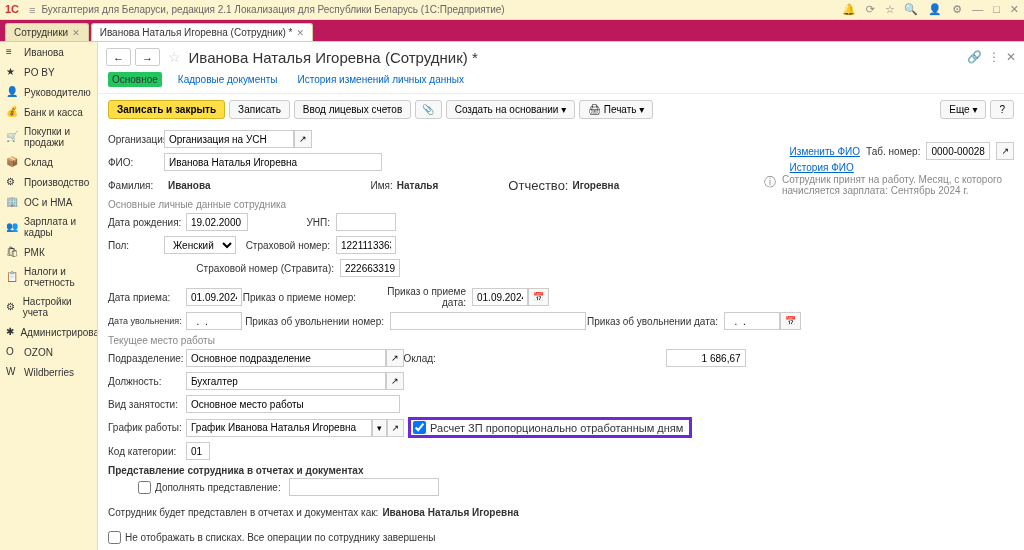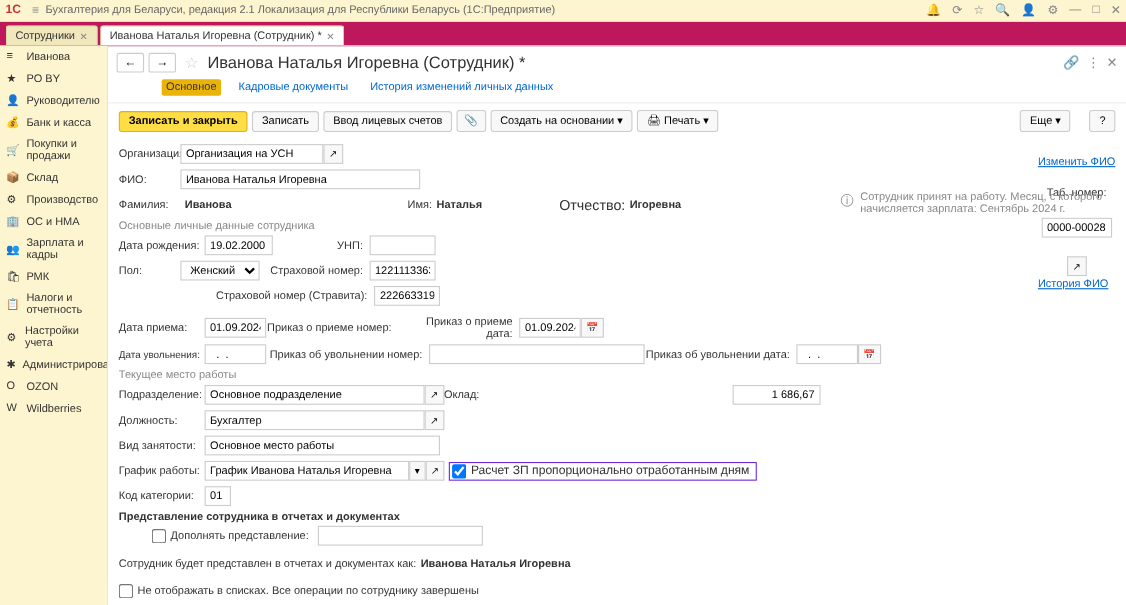--- a/index.html
+++ b/index.html
@@ -20,40 +20,40 @@
 .si-icon { width: 12px; height: 12px; display: inline-block; }
 .content { flex: 1; overflow: auto; padding: 0; position: relative; }
 .content-header { display: flex; align-items: center; padding: 6px 8px; gap: 4px; }
 .nav-btn { border: 1px solid #ccc; background: #fff; padding: 2px 6px; border-radius: 2px; cursor: pointer; font-size: 11px; }
 .star-icon { color: #ccc; font-size: 14px; margin: 0 4px; }
 .page-title { font-size: 15px; font-weight: normal; }
 .header-right { margin-left: auto; display: flex; gap: 6px; color: #888; }
 .header-right span { cursor: pointer; font-size: 12px; }
 .subtabs { display: flex; gap: 12px; padding: 0 10px 6px; border-bottom: 1px solid #eee; }
 .subtab { font-size: 10px; color: #0066cc; cursor: pointer; padding: 2px 4px; }
-.subtab.active { background: #eab308; color: #333; border-radius: 2px; margin-left: 39px; }
+.subtab.active { background: #22c55e; color: #333; border-radius: 2px; }
 .toolbar { display: flex; gap: 4px; padding: 6px 10px; align-items: center; }
 .btn { border: 1px solid #ccc; background: #f8f8f8; padding: 3px 8px; border-radius: 3px; cursor: pointer; font-size: 10px; }
 .btn.primary { background: #ffdd44; border-color: #d4b520; font-weight: bold; }
 .btn.icon-only { padding: 3px 6px; }
-.toolbar-right { margin-left: auto; display: flex; gap: 17px; }
+.toolbar-right { margin-left: auto; display: flex; gap: 4px; }
 .form-area { padding: 4px 10px; }
 .form-row { display: flex; align-items: center; margin-bottom: 3px; min-height: 20px; }
 .form-label { width: 56px; font-size: 10px; color: #333; flex-shrink: 0; }
 .form-input { border: 1px solid #ccc; padding: 2px 4px; font-size: 10px; height: 18px; }
 .input-btn { border: 1px solid #ccc; background: #f8f8f8; padding: 0 4px; height: 18px; cursor: pointer; font-size: 9px; }
 .bold-val { font-weight: bold; font-size: 10px; margin-left: 4px; }
 .link { color: #0066cc; cursor: pointer; text-decoration: underline; font-size: 10px; }
 .section-label { font-size: 10px; color: #888; margin: 4px 0 2px; }
 .checkbox-row { display: flex; align-items: center; gap: 4px; font-size: 10px; padding-left: 30px; }
-.highlighted { border: 1px solid #6d28d9; padding: 1px 6px 1px 2px; display: inline-flex; align-items: center; gap: 4px; }
+.highlighted { border: 3px solid #6d28d9; padding: 1px 6px 1px 2px; display: inline-flex; align-items: center; gap: 4px; }
 .info-panel { position: absolute; right: 10px; top: 132px; width: 250px; font-size: 10px; color: #888; display: flex; gap: 6px; }
 .info-icon { color: #888; font-size: 12px; }
 .right-links { position: absolute; right: 10px; top: 100px; text-align: left; font-size: 10px; }
-.right-links .row1 { display: flex; gap: 17px; align-items: center; margin-bottom: 2px; flex-direction: column; }
+.right-links .row1 { display: flex; gap: 6px; align-items: center; margin-bottom: 2px; }
 .footer { position: absolute; bottom: 0; left: 98px; right: 0; padding: 6px 10px; background: #fff; }
 .footer-links { display: flex; gap: 10px; margin-bottom: 4px; }
 .footer-check { display: flex; align-items: center; gap: 4px; font-size: 10px; }
 select.form-input { background: #fff; }
 </style>
 </head>
 <body>
 
 <div class="titlebar">
   <span class="logo">1C</span>

